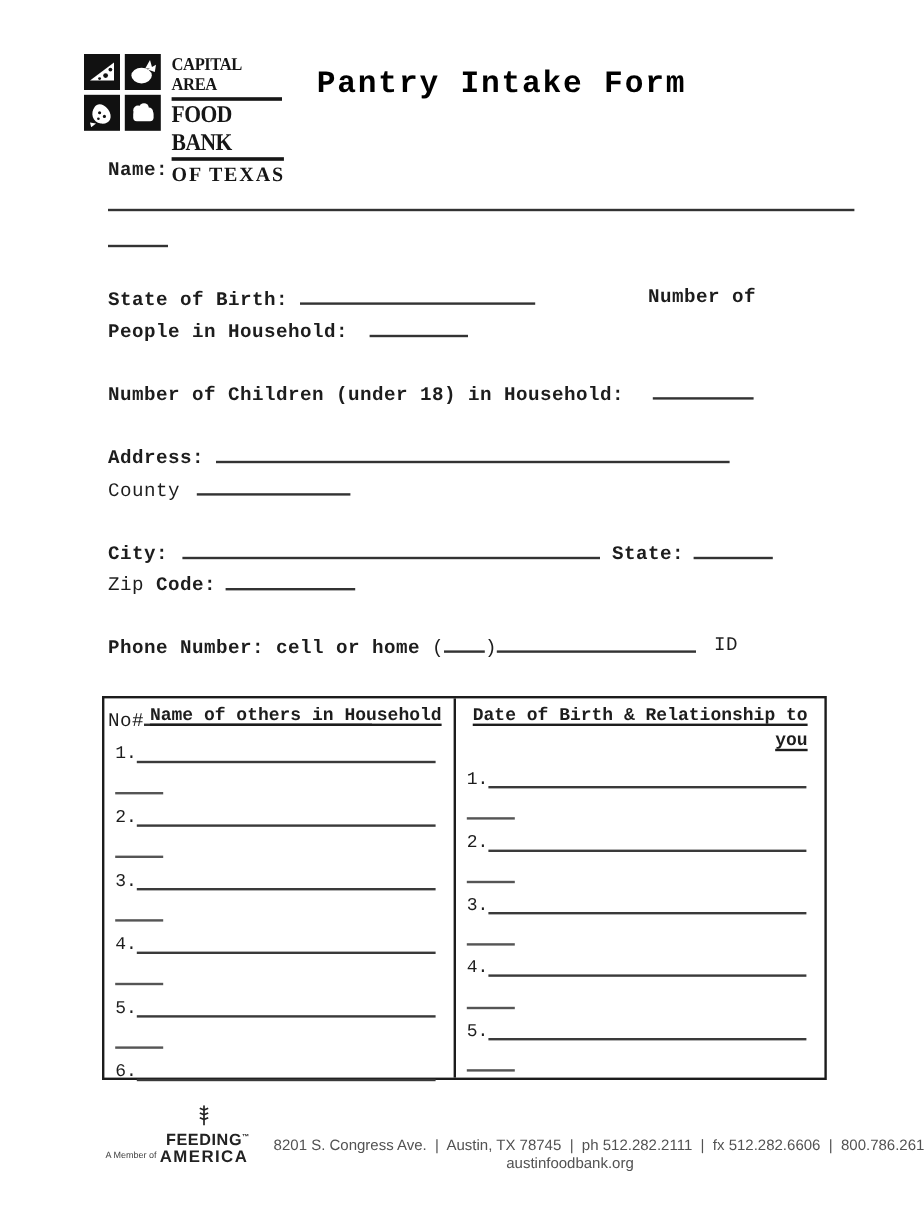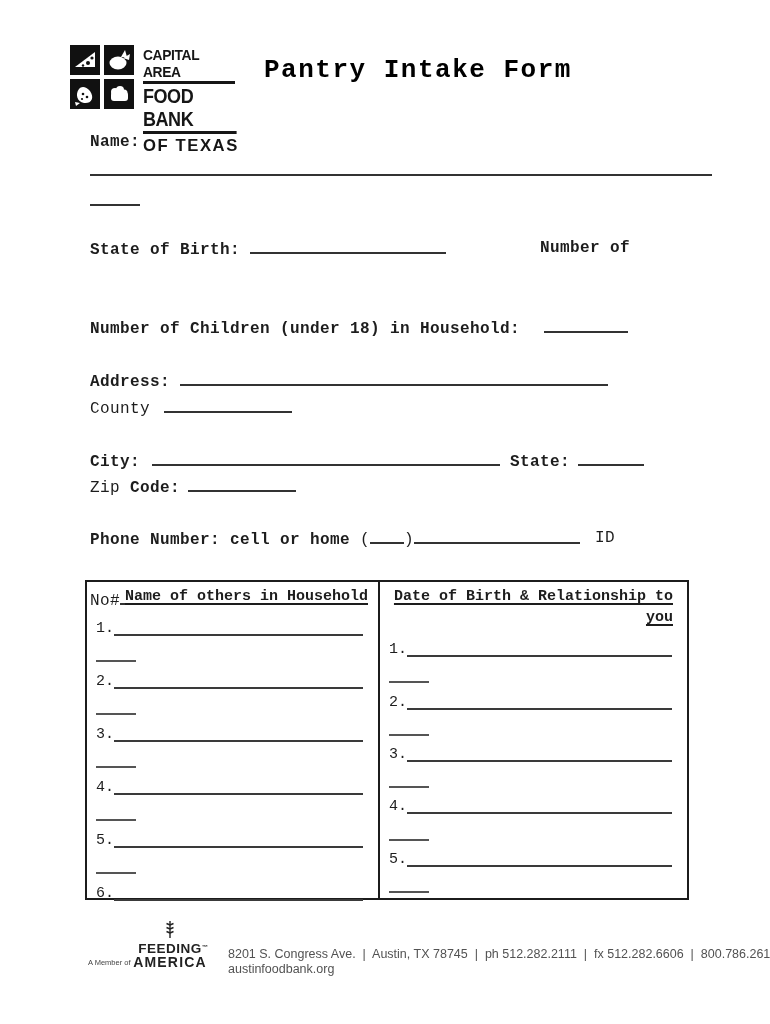--- a/index.html
+++ b/index.html
@@ -8,21 +8,21 @@
     position:relative; width:770px; height:1024px; background:#fff;
     font-family:"Liberation Mono","DejaVu Sans Mono",monospace;
     color:#1d1d1d; overflow:hidden;
   }
   
   .logo-grid { position:absolute; left:70px; top:45px; width:64px; height:64px;
     display:grid; grid-template-columns:30px 30px; grid-template-rows:30px 30px; gap:4px; }
   .logo-sq { background:#111; display:flex; align-items:center; justify-content:center; }
   .logo-sq svg { display:block; }
   .logo-text { position:absolute; left:143px; top:46px; width:100px;
-    font-family:Liberation Sans, sans-serif; font-weight:bold; color:#161616; }
+    font-family:Liberation Serif, serif; font-weight:bold; color:#161616; }
   .lt1 { font-size:15px; letter-spacing:-0.4px; transform:scaleX(.92); transform-origin:left;
     border-bottom:3px solid #161616; padding-bottom:1px; width:100px; }
   .lt2 { font-size:20px; letter-spacing:-0.5px; transform:scaleX(.90); transform-origin:left;
     border-bottom:3px solid #161616; padding-bottom:0px; width:104px; margin-top:1px; }
   .lt3 { font-size:17px; letter-spacing:1.6px; transform:scaleX(.98); transform-origin:left; margin-top:2px; }
   .title { position:absolute; left:264px; top:55px; font-size:26px; font-weight:bold;
     letter-spacing:1.5px; color:#000000; white-space:nowrap; }
   
   .row { position:absolute; left:90px; font-size:16px; letter-spacing:0.4px;
     white-space:nowrap; height:20px; }
@@ -49,21 +49,21 @@
   .fa-block { position:absolute; left:128px; top:921px; width:84px; text-align:center;
     font-family:"Liberation Sans",sans-serif; font-weight:bold; color:#222; }
   .fa-wheat { height:17px; }
   .fa-line1 { font-size:13.5px; letter-spacing:0.5px; line-height:13px; position:relative; }
   .fa-line1 sup { font-size:6px; position:absolute; top:-1px; }
   .fa-line2 { font-size:14px; letter-spacing:1.2px; line-height:14px; }
   .member-of { position:absolute; left:88px; top:958px; font-family:"Liberation Sans",sans-serif;
     font-size:7.5px; color:#444; }
   .foot-addr { position:absolute; left:228px; top:947px; width:494px;
     font-family:"Liberation Sans",sans-serif; font-size:12.5px; color:#525252; white-space:pre; }
-  .foot-site { position:absolute; left:228px; top:962px; width:494px; text-align:left;
+  .foot-site { position:absolute; left:228px; top:962px; width:494px; text-align:center;
     font-family:"Liberation Sans",sans-serif; font-size:12.5px; color:#525252; }
 </style>
 </head>
 <body>
 
 <div class="page">
 
   <div class="logo-grid">
     <div class="logo-sq">
       <svg width="24" height="24" viewBox="0 0 24 24">
@@ -105,20 +105,23 @@
   </div>
   <div class="title">Pantry Intake Form</div>
 
   <div class="row b" style="top:133px;">Name:</div>
   <div class="abs-line" style="left:90px; top:160px; width:622px; height:16px;"></div>
   <div class="abs-line" style="left:90px; top:190px; width:50px; height:16px;"></div>
 
   <div class="row" style="top:239px;">
     <span class="b">State of Birth:</span><span class="fill" style="width:196px; margin-left:10px;"></span>
     <span class="b" style="position:absolute; left:450px;">Number of</span>
+  </div>
+  <div class="row" style="top:266px;">
+    <span class="b">People in Household:</span><span class="fill" style="width:82px; margin-left:18px;"></span>
   </div>
 
   <div class="row" style="top:318px;">
     <span class="b">Number of Children (under 18) in Household:</span><span class="fill" style="width:84px; margin-left:24px;"></span>
   </div>
 
   <div class="row" style="top:371px;text-align:center;">
     <span class="b">Address:</span><span class="fill" style="width:428px; margin-left:10px;"></span>
   </div>
   <div class="row" style="top:398px;">

